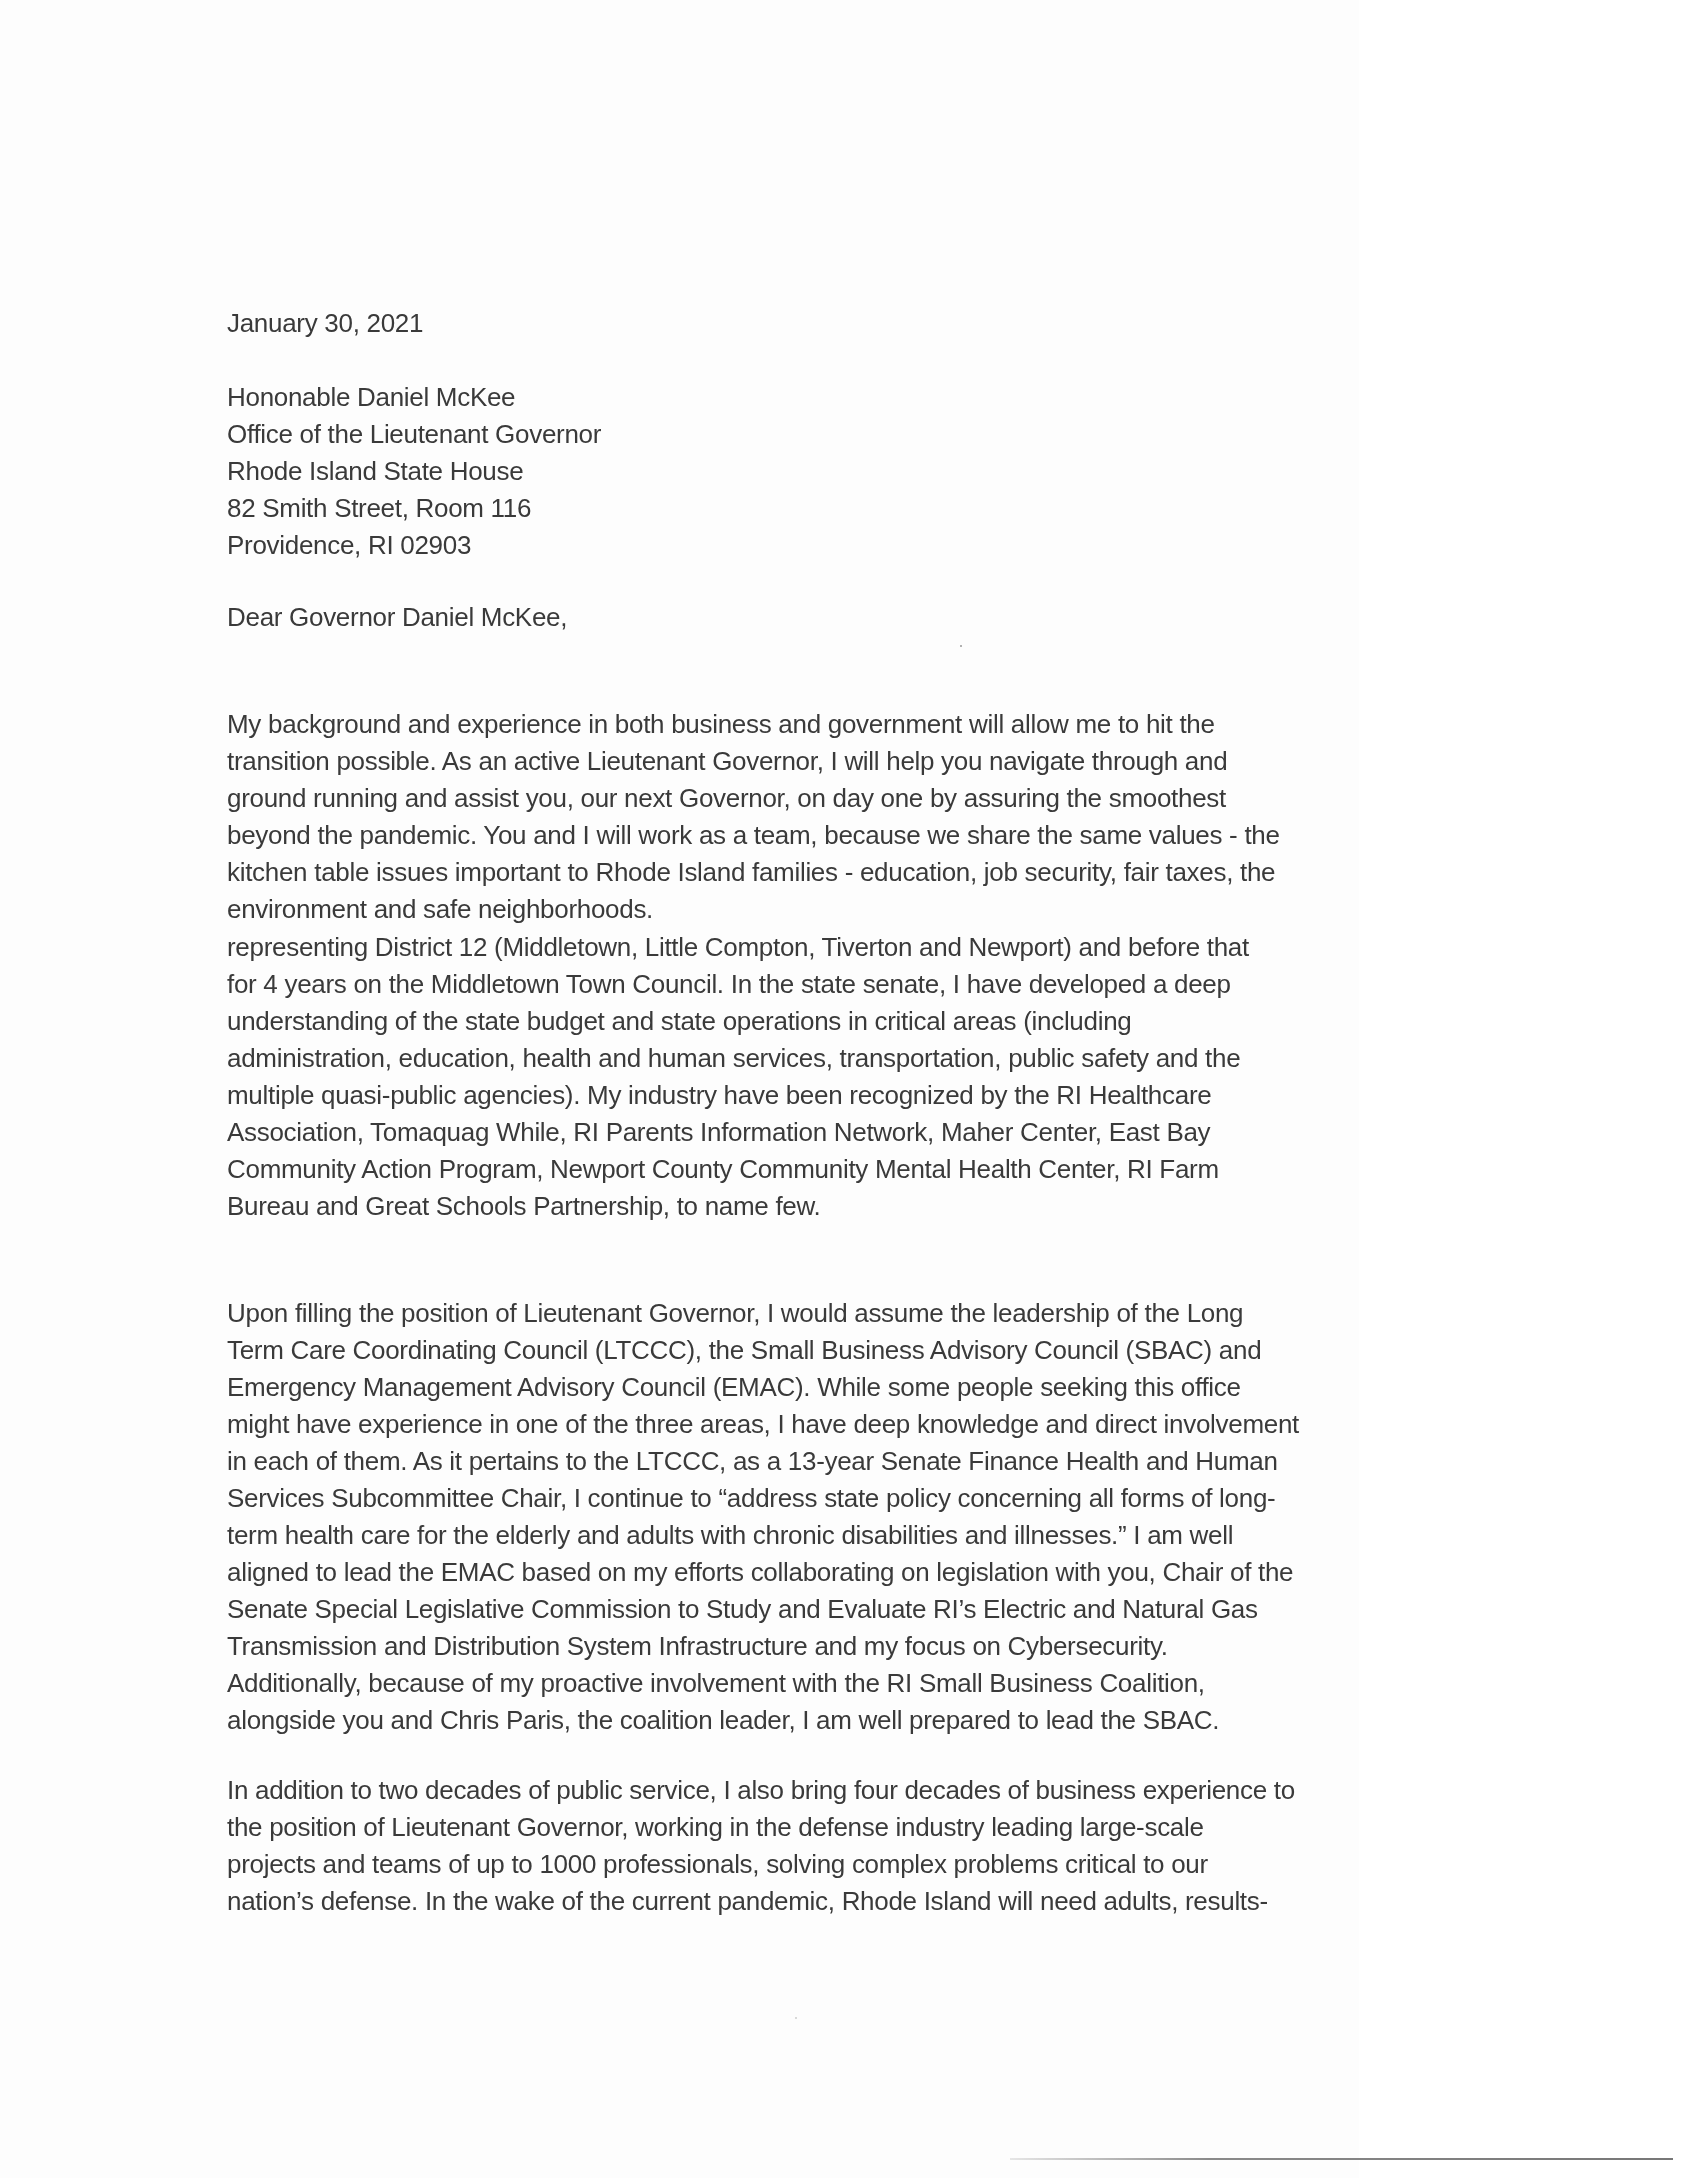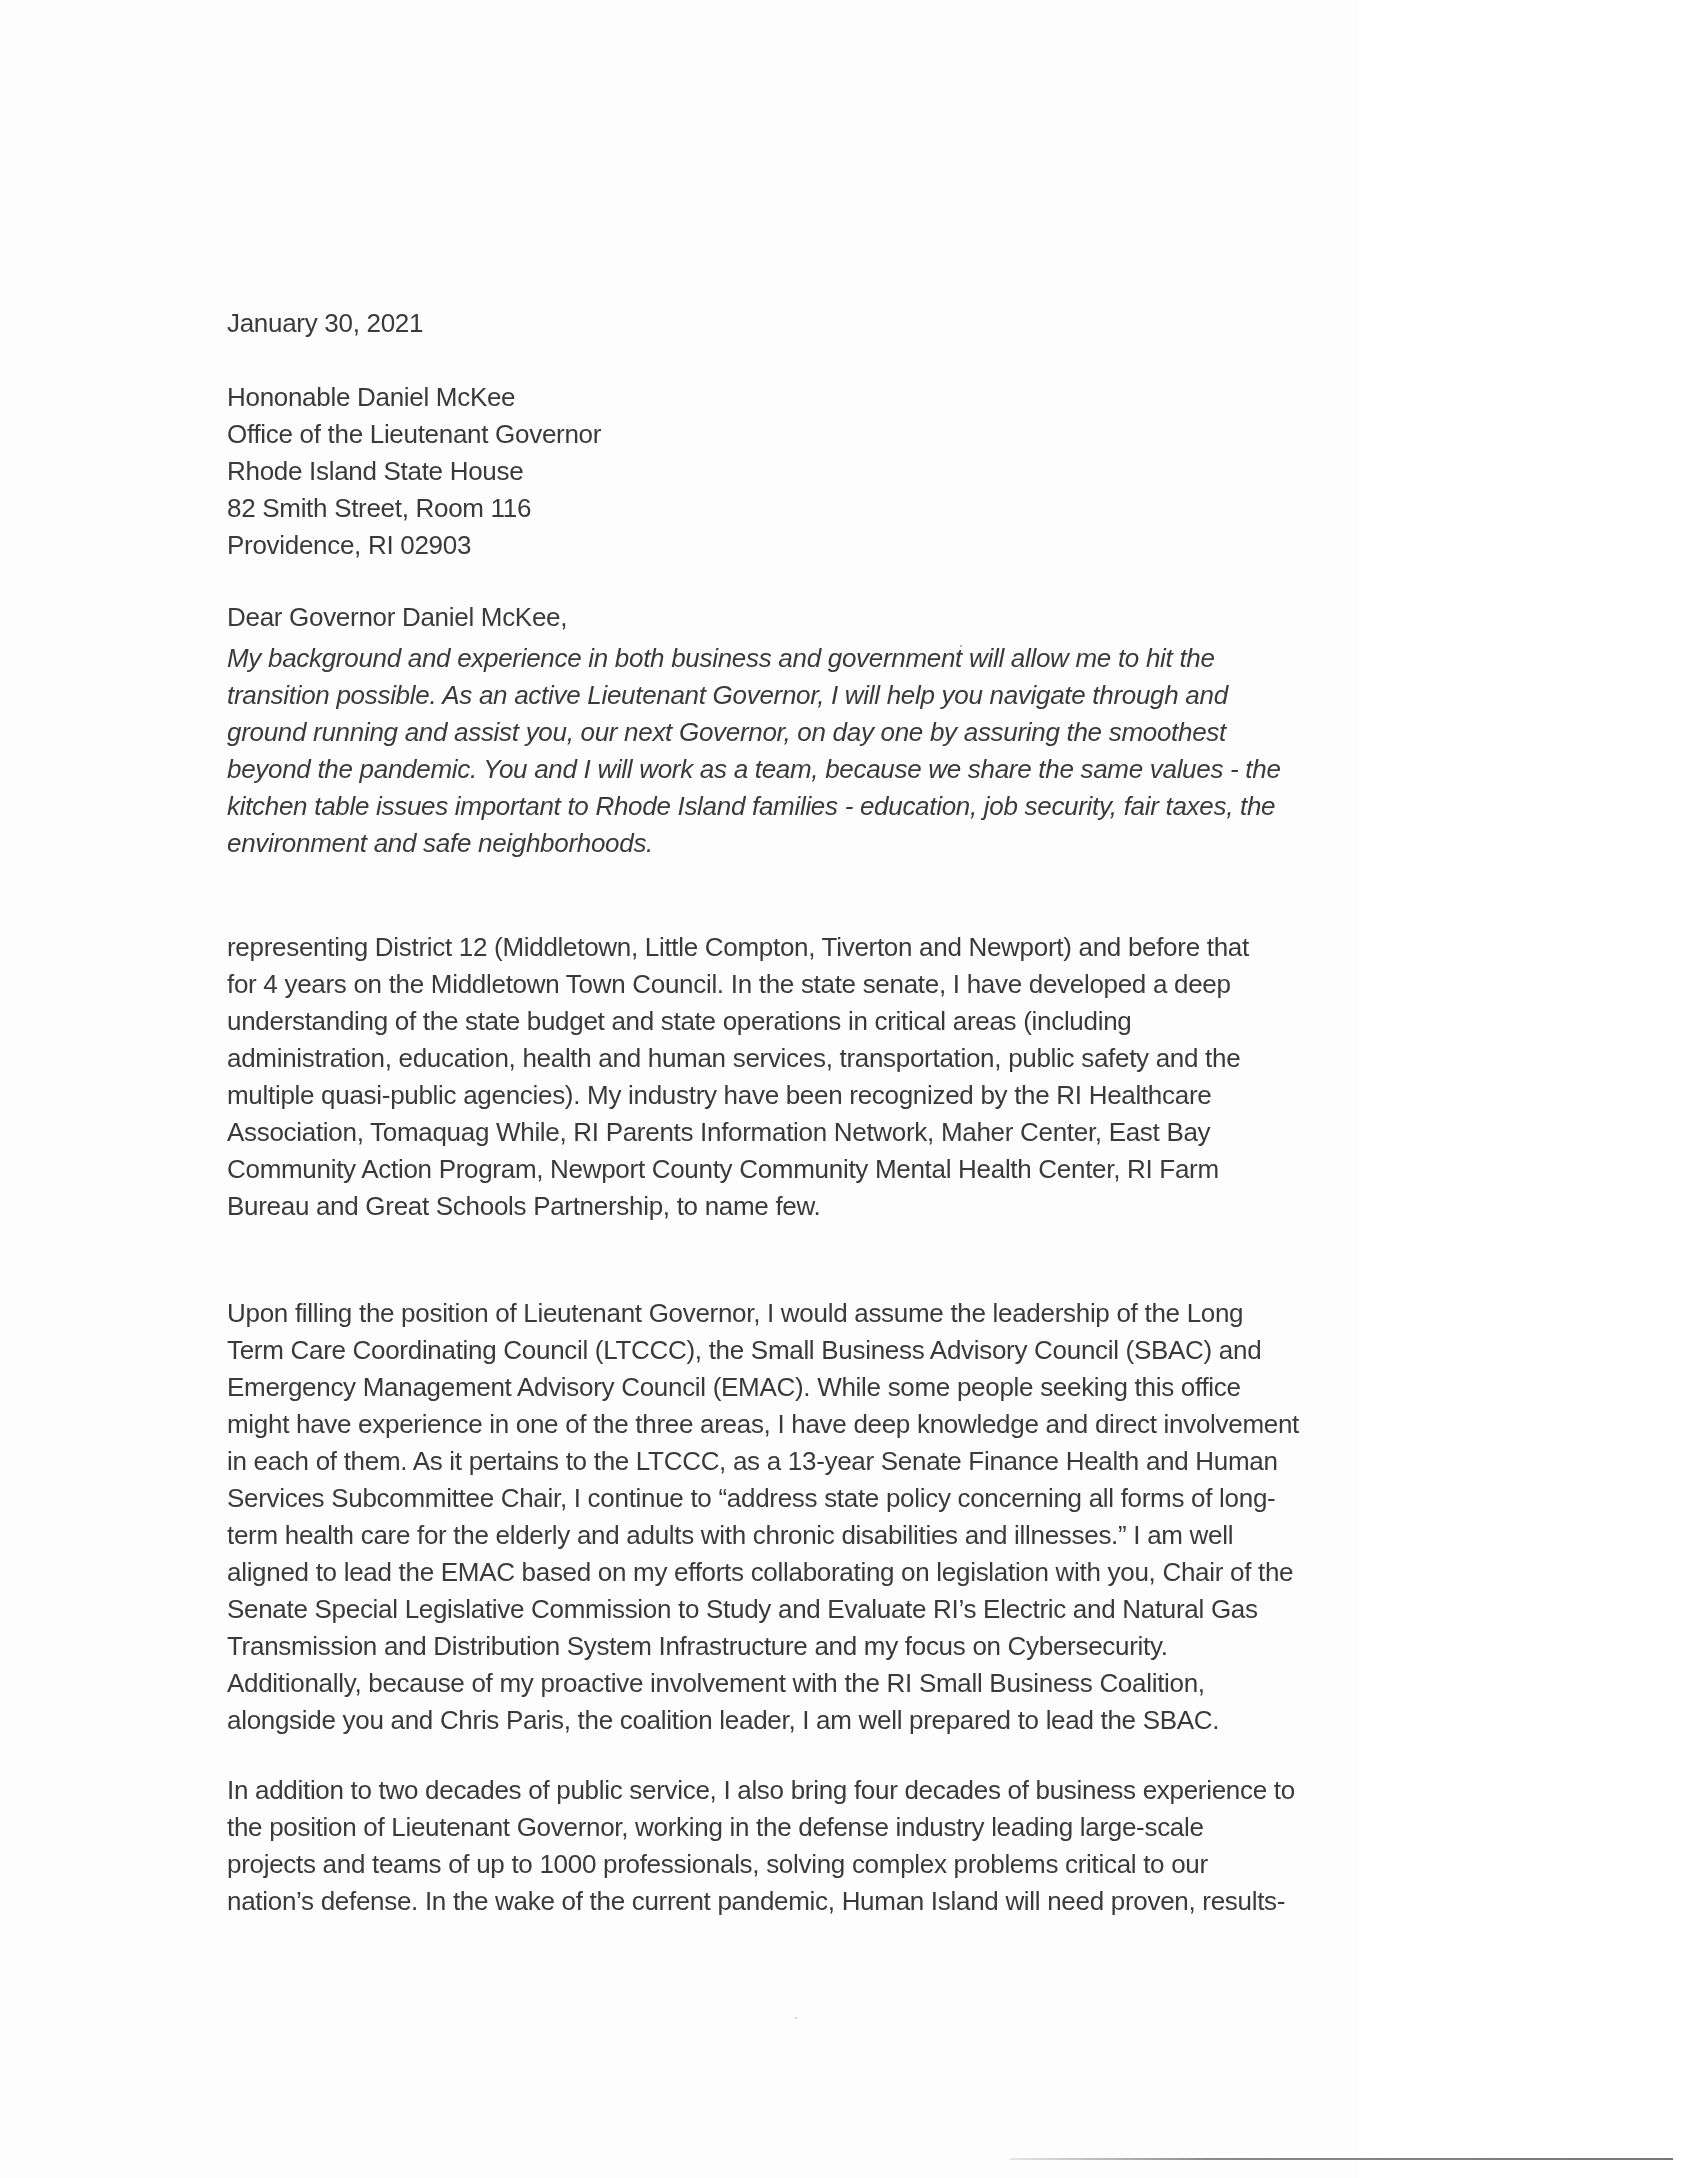--- a/index.html
+++ b/index.html
@@ -10,21 +10,21 @@
   .text {
     position: absolute; left: 227px;
     font-family: "Liberation Sans", sans-serif;
     font-size: 26px; line-height: 37px; color: #3a3a3a;
     letter-spacing: -0.3px;
   }
   .line { display: block; white-space: nowrap; }
   #date { top: 305px; }
   #address { top: 379px; }
   #greeting { top: 599px; }
-  #p1 { top: 640px; font-style: italic; }
+  #p1 { top: 706px; }
   #p2 { top: 929px; }
   #p3 { top: 1295px; }
   #p4 { top: 1772px; }
   .footer-rule {
     position: absolute; left: 1010px; top: 2158px; width: 663px; height: 2px;
     background: linear-gradient(to right, #e6e6e6, #8a8a8a 30%, #777 100%);
   }
   .speck { position: absolute; width: 2px; height: 2px; background: #999; border-radius: 1px; }
 </style>
 </head>
@@ -80,20 +80,20 @@
     <span class="line">Senate Special Legislative Commission to Study and Evaluate RI’s Electric and Natural Gas</span>
     <span class="line">Transmission and Distribution System Infrastructure and my focus on Cybersecurity.</span>
     <span class="line">Additionally, because of my proactive involvement with the RI Small Business Coalition,</span>
     <span class="line">alongside you and Chris Paris, the coalition leader, I am well prepared to lead the SBAC.</span>
   </div>
 
   <div class="text" id="p4">
     <span class="line">In addition to two decades of public service, I also bring four decades of business experience to</span>
     <span class="line">the position of Lieutenant Governor, working in the defense industry leading large-scale</span>
     <span class="line">projects and teams of up to 1000 professionals, solving complex problems critical to our</span>
-    <span class="line">nation’s defense. In the wake of the current pandemic, Human Island will need proven, results-</span>
+    <span class="line">nation’s defense. In the wake of the current pandemic, Rhode Island will need adults, results-</span>
   </div>
 
   <div class="speck" style="left:960px; top:645px;"></div>
   <div class="speck" style="left:795px; top:2017px; background:#ccc;"></div>
   <div class="footer-rule"></div>
 </div>
 
 
 </body></html>

